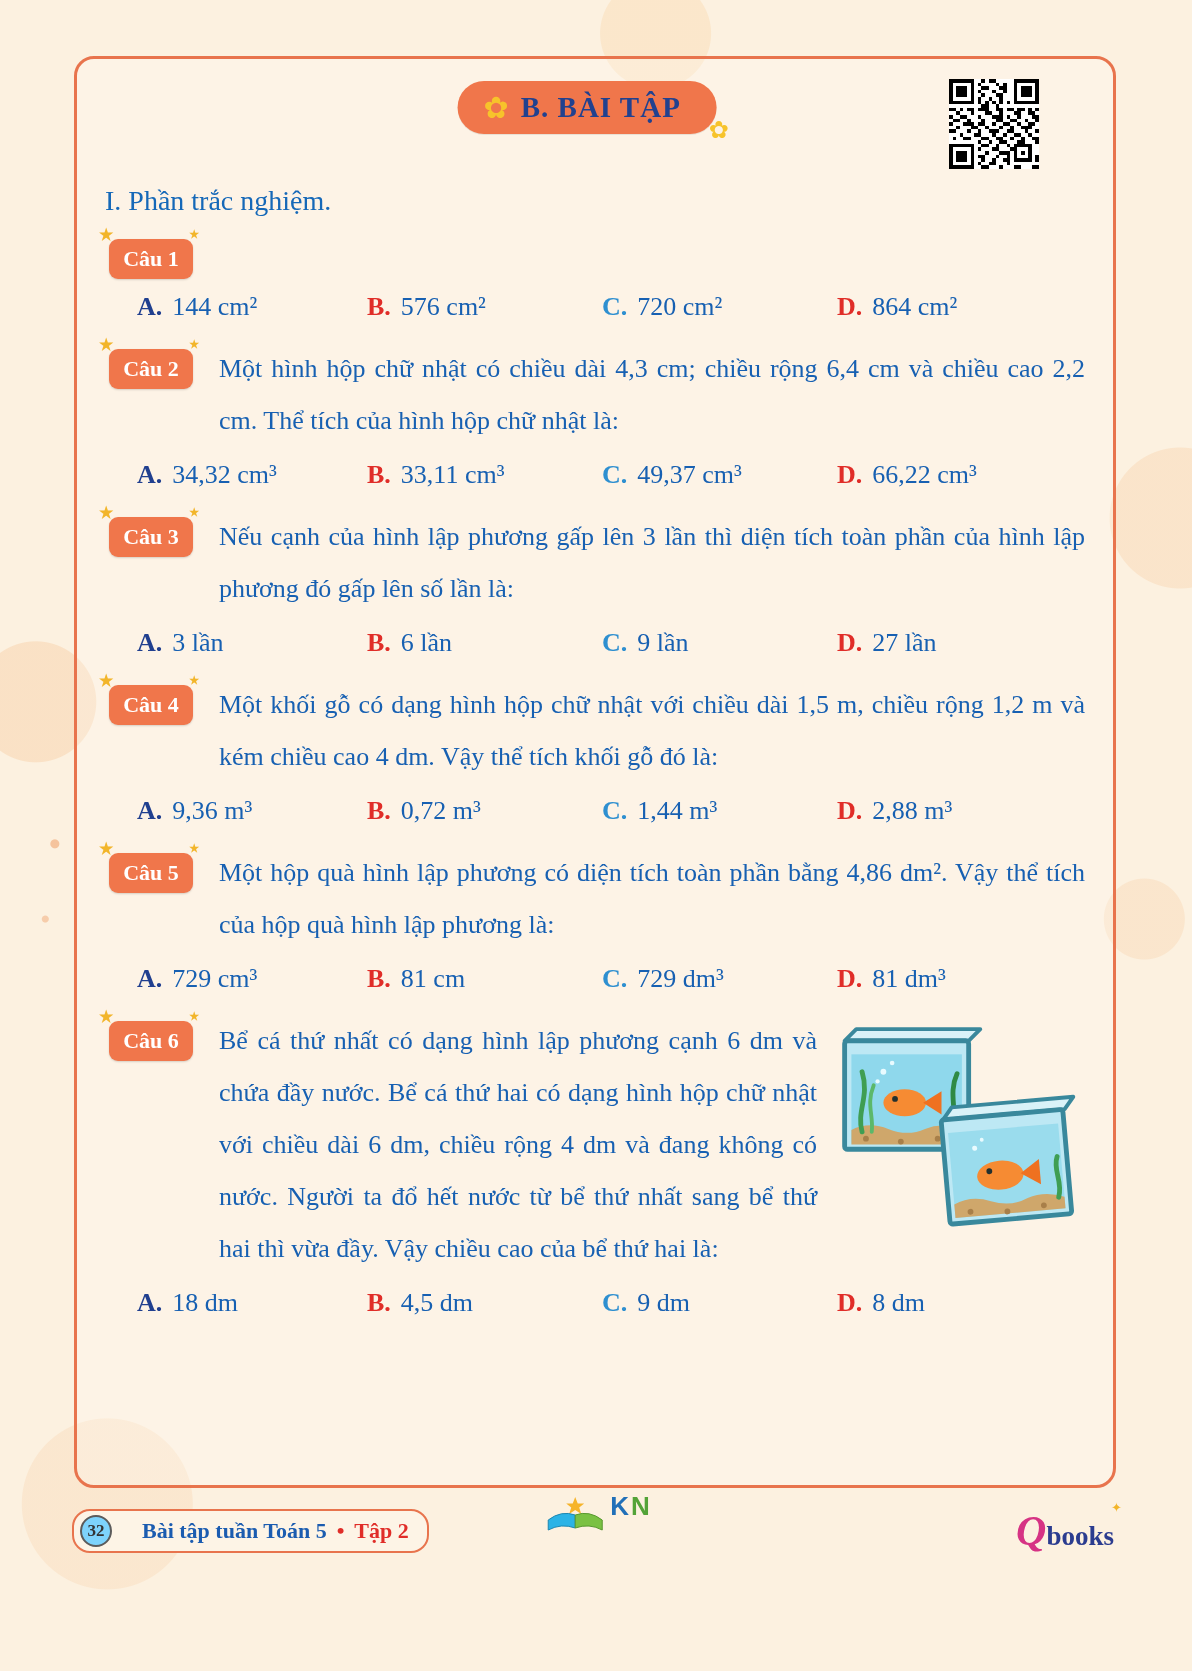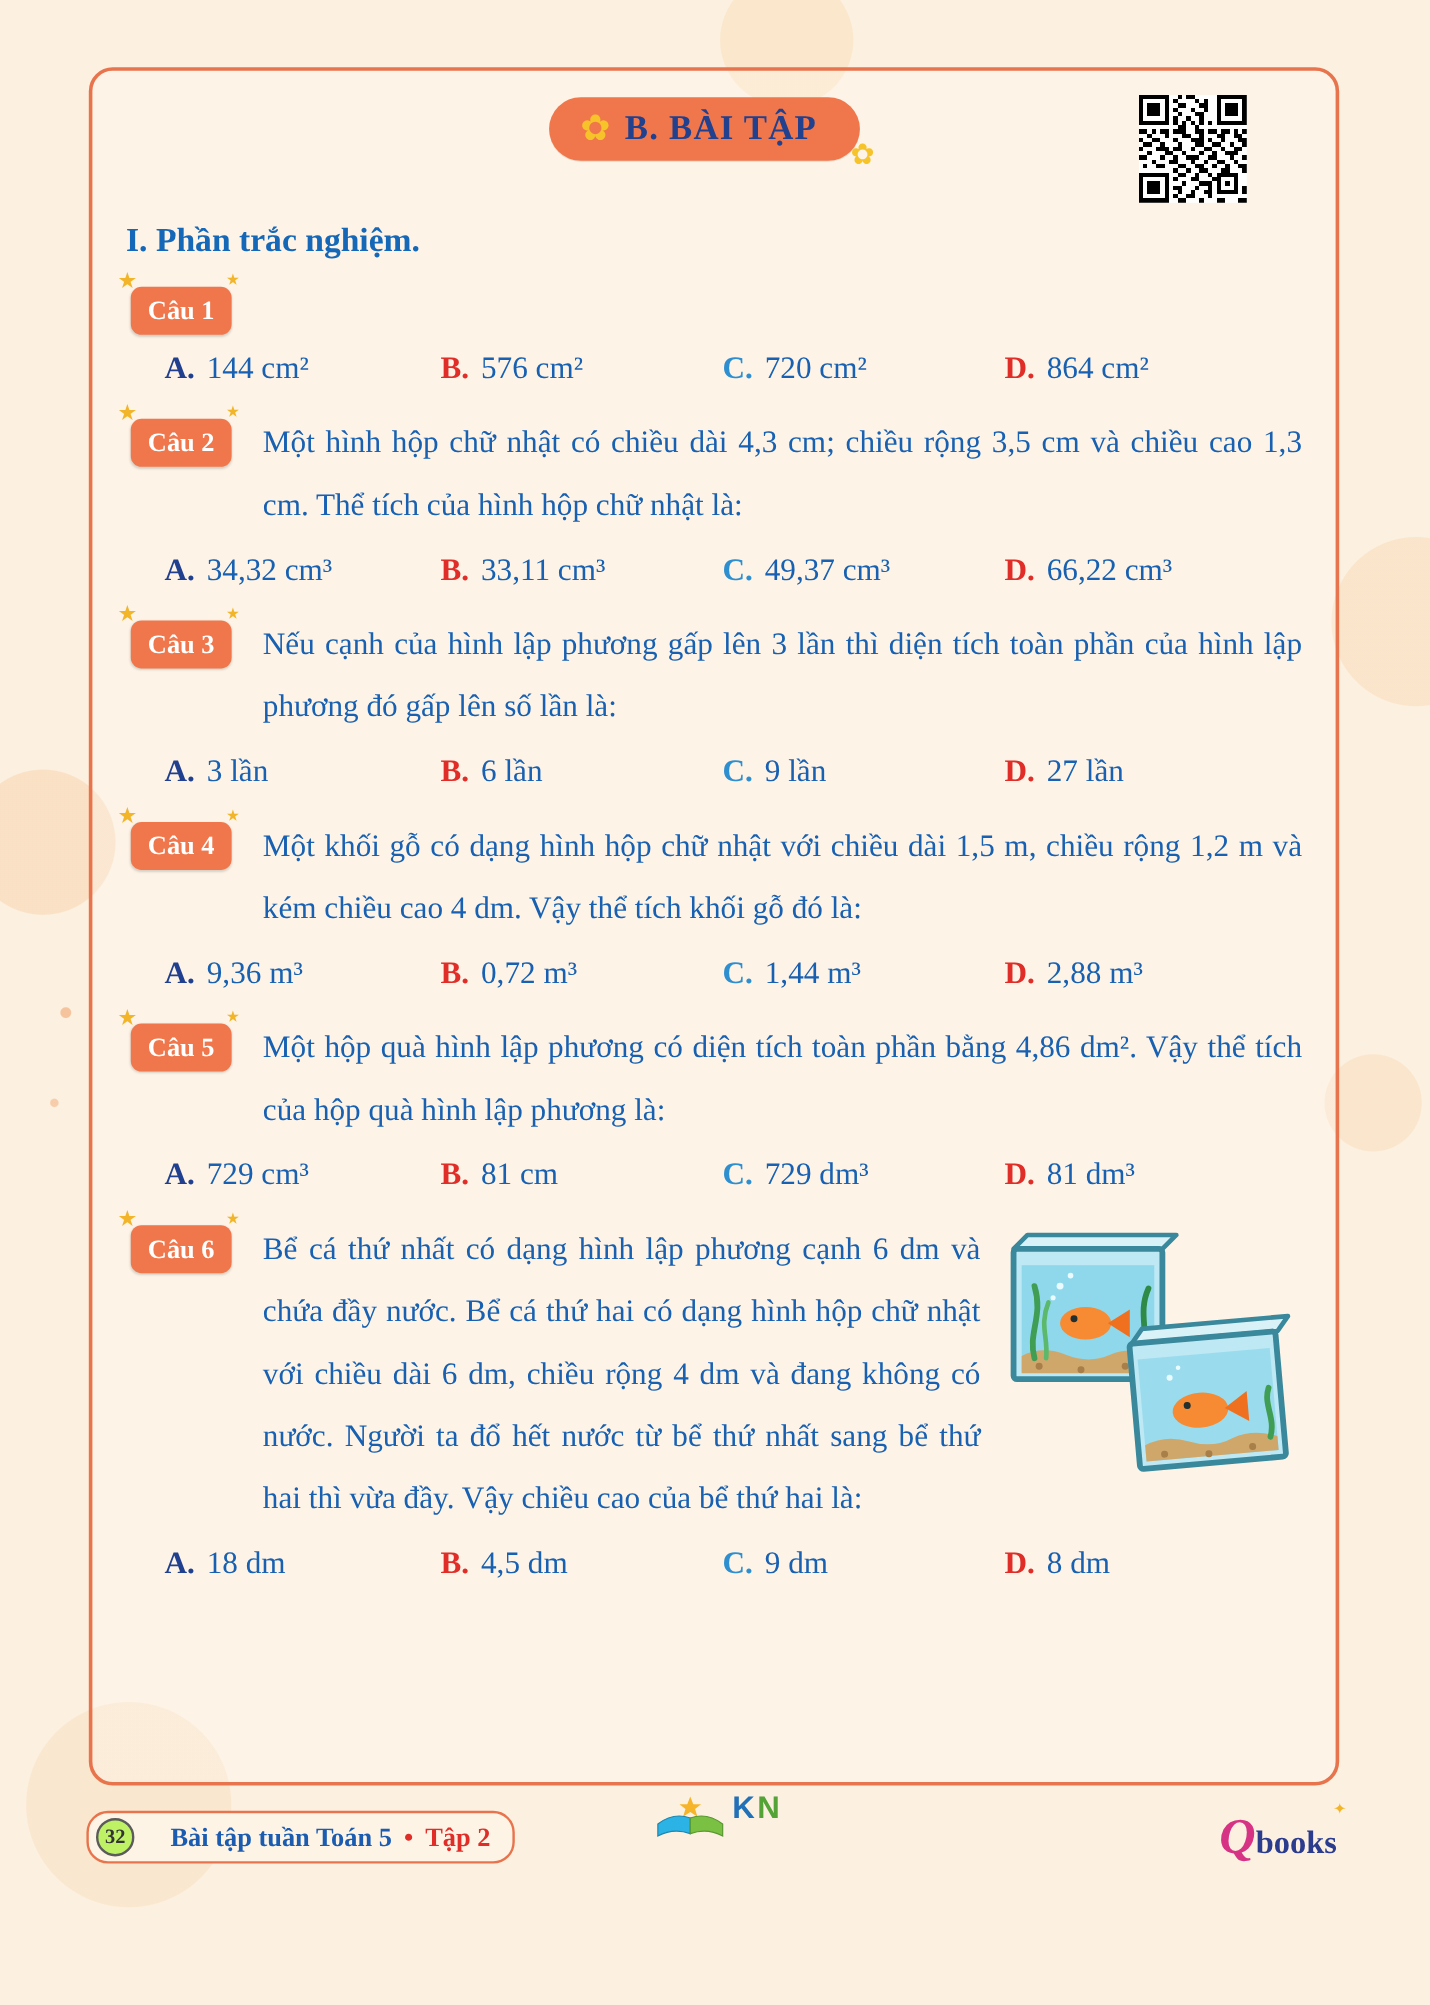--- a/index.html
+++ b/index.html
@@ -33,21 +33,21 @@
     position:relative;background:#f0764b;border-radius:32px;
     padding:10px 36px 10px 26px;display:flex;align-items:center;gap:12px;
     box-shadow:0 1px 0 rgba(0,0,0,.08);
   }
   .pill-text{color:#21418f;font-weight:bold;font-size:29px;letter-spacing:1px;white-space:nowrap;}
   .flower-left{color:#f7c32b;font-size:30px;line-height:1;}
   .flower-right{position:absolute;right:-12px;bottom:-8px;color:#f7c32b;font-size:24px;line-height:1;}
   .qr{position:absolute;right:46px;top:0;width:90px;height:90px;}
   .qr svg{width:100%;height:100%;}
 
-  .section-title{color:#1568b8;font-size:28px;font-weight:bold;margin:2px 0 0 0;}
+  .section-title{color:#1568b8;font-size:28px;font-weight:normal;margin:2px 0 0 0;}
   .instruction{color:#1c3e8e;font-style:italic;font-size:26px;margin:16px 0 0 0;}
 
   
   .question{margin-top:12px;}
   .question.first{margin-top:16px;}
   .q-row{display:flex;align-items:flex-start;}
   .q-badge{
     position:relative;flex:none;width:84px;height:40px;margin:6px 26px 0 4px;
     background:#f0764b;border-radius:9px;color:#ffffff;
     display:flex;align-items:center;justify-content:center;
@@ -73,21 +73,21 @@
   .footer{
     position:absolute;left:72px;top:1502px;width:1048px;height:58px;
     display:flex;align-items:center;justify-content:space-between;
   }
   .footer-left{
     display:flex;align-items:center;gap:10px;
     border:2px solid #e8744d;border-radius:18px;background:#fdf4e6;
     padding:4px 18px 4px 6px;
   }
   .page-circle{
-    width:32px;height:32px;border-radius:50%;border:2px solid #5b5b5b;background:#bef264;
+    width:32px;height:32px;border-radius:50%;border:2px solid #5b5b5b;background:#7dd3fc;
     display:flex;align-items:center;justify-content:center;
     font-weight:bold;font-size:17px;color:#333333;box-sizing:border-box;
   }
   .book-title{color:#1b5cb0;font-weight:bold;font-size:22px;margin-left:20px;}
   .dot{color:#e02d28;font-weight:bold;font-size:22px;}
   .volume{color:#e02d28;font-weight:bold;font-size:22px;}
   .kn-logo{
     position:absolute;left:50%;transform:translateX(-50%);top:-6px;
     display:flex;flex-direction:row;
   }
@@ -158,21 +158,21 @@
       </div>
     </section>
 
     <section class="question">
       <div class="q-row">
         <div class="q-badge">
           <span class="badge-star s-left">★</span>
           <span class="badge-star s-right">★</span>
           <span>Câu 2</span>
         </div>
-        <div class="q-text">Một hình hộp chữ nhật có chiều dài 4,3 cm; chiều rộng 3,5 cm và chiều cao 1,3 cm. Thể tích của hình hộp chữ nhật là:</div>
+        <div class="q-text">Một hình hộp chữ nhật có chiều dài 4,3 cm; chiều rộng 6,4 cm và chiều cao 2,2 cm. Thể tích của hình hộp chữ nhật là:</div>
       </div>
       <div class="options">
         <div class="opt opt-a">
             <span class="letter la">A.</span>
             <span class="opt-text">34,32 cm³</span>
           </div>
         <div class="opt opt-b">
             <span class="letter lb">B.</span>
             <span class="opt-text">33,11 cm³</span>
           </div>

